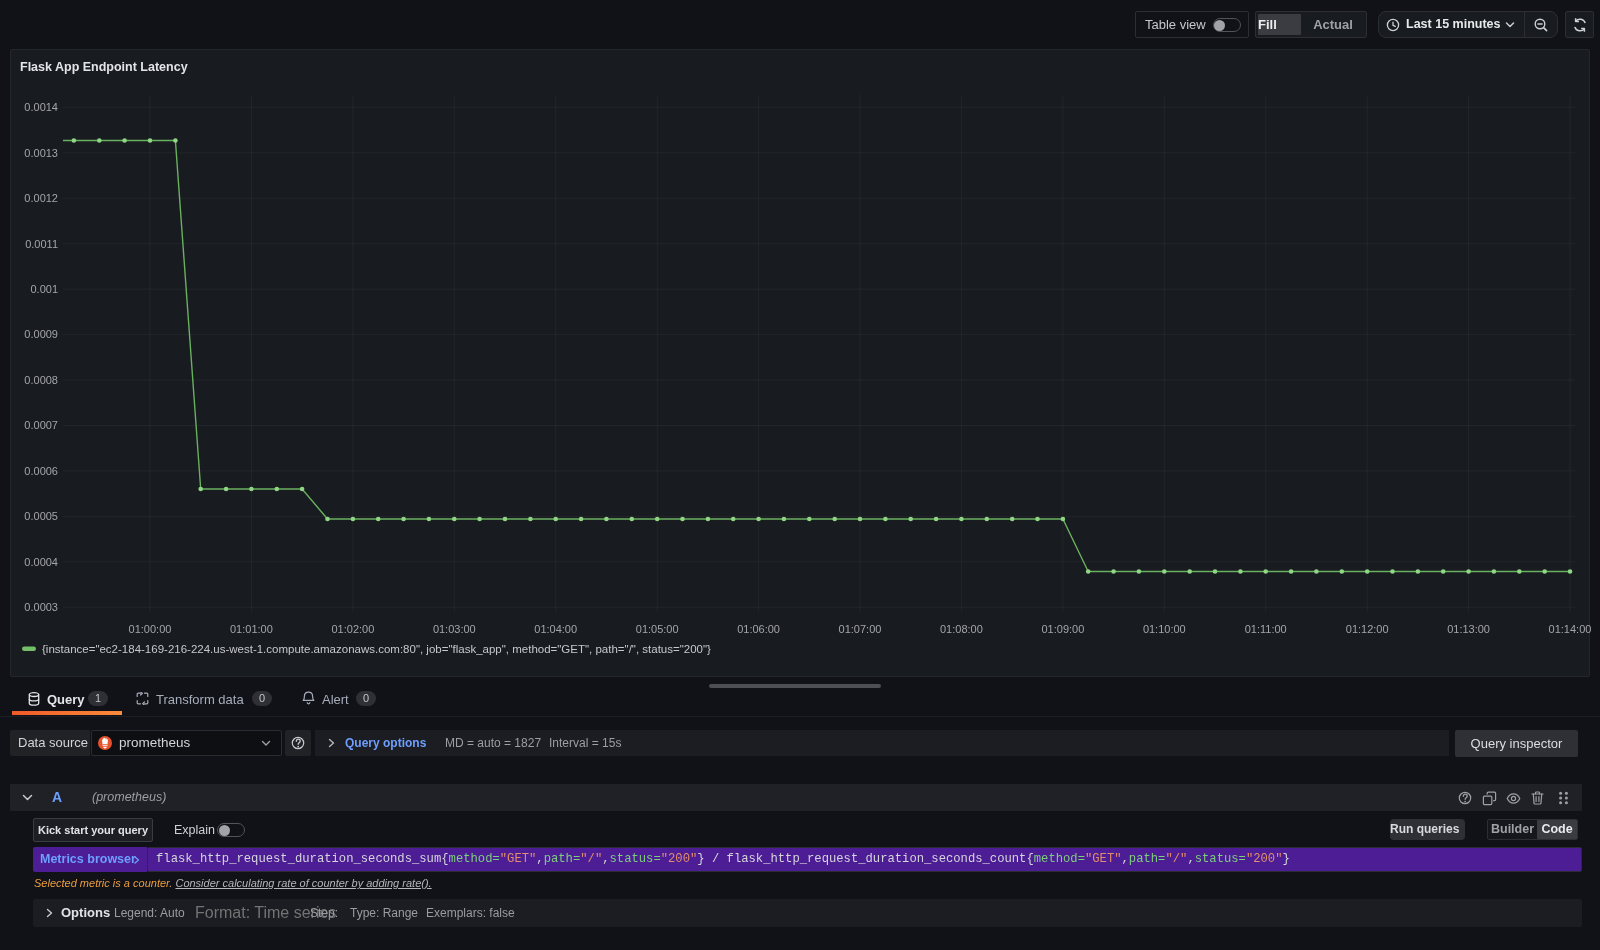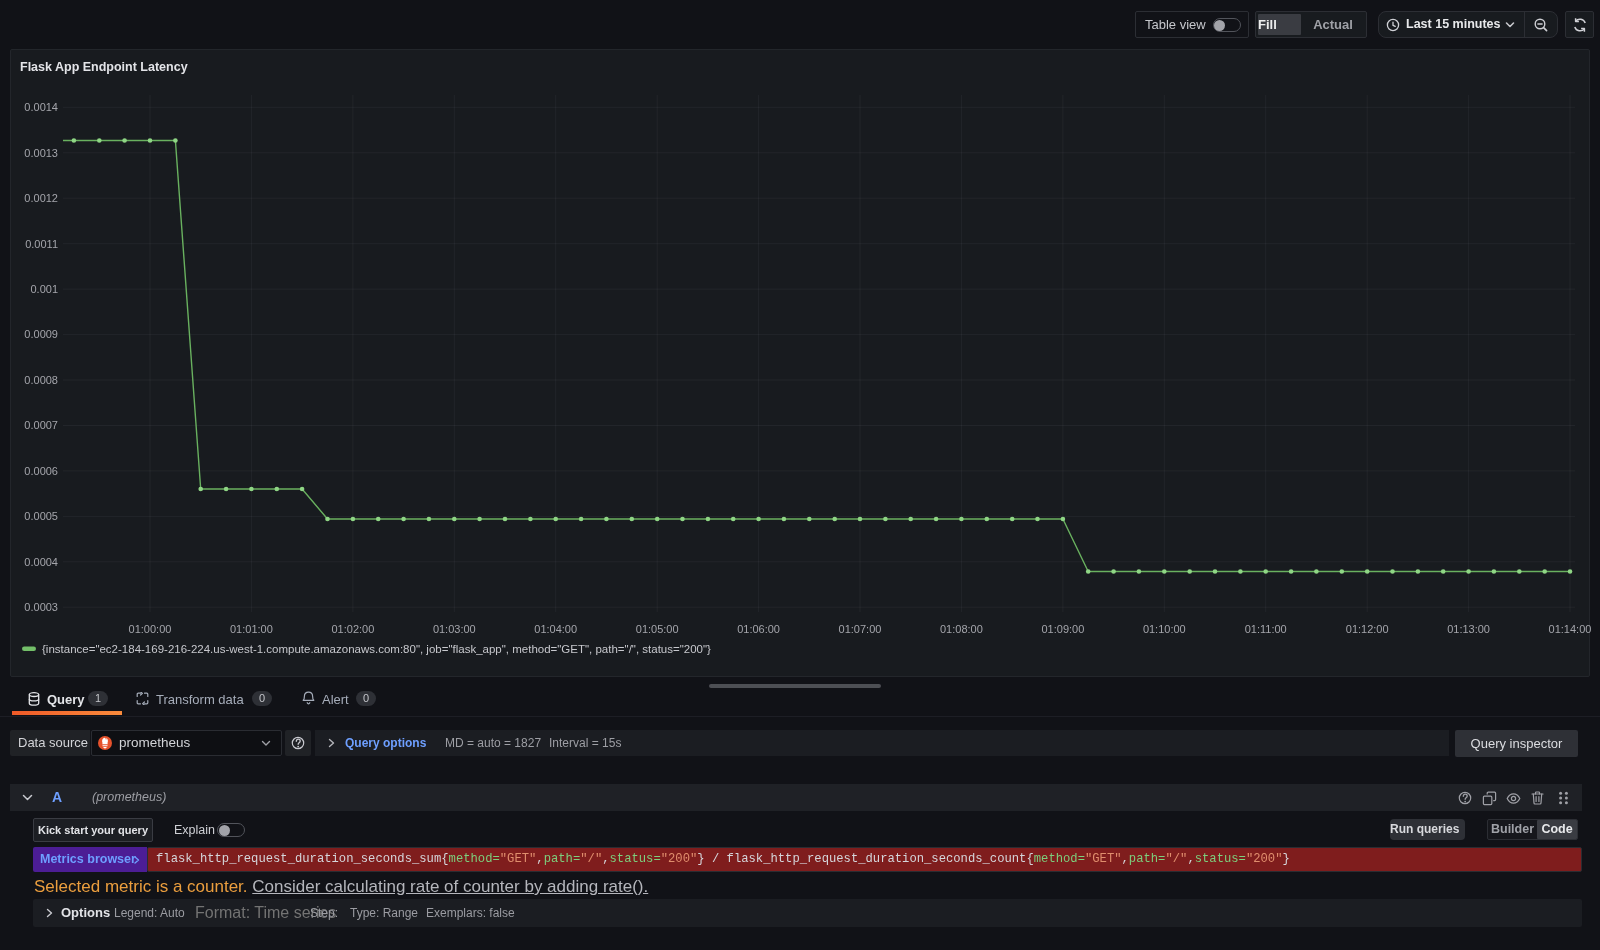--- a/index.html
+++ b/index.html
@@ -297,25 +297,25 @@
   <span class="abs" style="left:0;top:0;width:49px;text-align:center;line-height:19px;font-size:12.5px;font-weight:700;color:#9fa1a7;">Builder</span>
   <span class="abs" style="left:49px;top:0;width:40px;height:19px;background:#3a3c42;border-radius:1px;text-align:center;line-height:19px;font-size:12.5px;font-weight:700;color:#e8e9eb;">Code</span>
 </div>
 
 <div class="abs" style="left:33px;top:847px;width:114px;height:25px;background:#4c1d95;border-radius:2px 0 0 2px;">
   <span class="abs" style="left:7px;top:0;line-height:25px;font-size:12.5px;font-weight:700;color:#6e9fff;">Metrics browser</span>
   <svg class="abs" style="left:101px;top:9px;" width="6" height="8" viewBox="0 0 6 8">
       <path d="M1 1 L4.5 4 L1 7" stroke="#6e9fff" fill="none" stroke-width="1.4" stroke-linecap="round" stroke-linejoin="round"></path>
     </svg>
 </div>
-<div class="abs" style="left:147px;top:847px;width:1435px;height:25px;background:#7f1d1d;border:1px solid #2a2c32;border-radius:2px;">
+<div class="abs" style="left:147px;top:847px;width:1435px;height:25px;background:#4c1d95;border:1px solid #2a2c32;border-radius:2px;">
   <span class="abs" style="left:8px;top:0;line-height:23px;font-family:'Liberation Mono',monospace;font-size:12.2px;color:#d5d6db;white-space:pre;">flask_http_request_duration_seconds_sum{<i>method=</i><b>"GET"</b>,<i>path=</i><b>"/"</b>,<i>status=</i><b>"200"</b>} / flask_http_request_duration_seconds_count{<i>method=</i><b>"GET"</b>,<i>path=</i><b>"/"</b>,<i>status=</i><b>"200"</b>}</span>
 </div>
 
-<div class="abs" style="left:34px;top:877px;font-size:17px;color:#eb9e3e;">Selected metric is a counter. <span style="color:#b5b6bc;text-decoration:underline;">Consider calculating rate of counter by adding rate().</span></div>
+<div class="abs" style="left:34px;top:877px;font-size:11px;color:#eb9e3e;font-style:italic;">Selected metric is a counter. <span style="color:#b5b6bc;text-decoration:underline;">Consider calculating rate of counter by adding rate().</span></div>
 
 <div class="abs" style="left:33px;top:899px;width:1549px;height:28px;background:#1b1d22;border-radius:2px;">
   <svg class="abs" style="left:13px;top:9px;" width="7" height="10" viewBox="0 0 7 10">
       <path d="M1.5 1.5 L5.5 5 L1.5 8.5" stroke="#c9cad0" fill="none" stroke-width="1.4" stroke-linecap="round" stroke-linejoin="round"></path>
     </svg>
   <span class="abs" style="left:28px;top:0;line-height:28px;font-size:13px;font-weight:700;color:#e2e3e7;">Options</span>
   <span class="abs" style="left:81px;top:0;line-height:28px;font-size:12px;color:#9b9ca2;">Legend: Auto</span>
   <span class="abs" style="left:162px;top:0;line-height:28px;font-size:16px;color:#737373;">Format: Time series</span>
   <span class="abs" style="left:277px;top:0;line-height:28px;font-size:12px;color:#9b9ca2;">Step:</span>
   <span class="abs" style="left:317px;top:0;line-height:28px;font-size:12px;color:#9b9ca2;">Type: Range</span>

